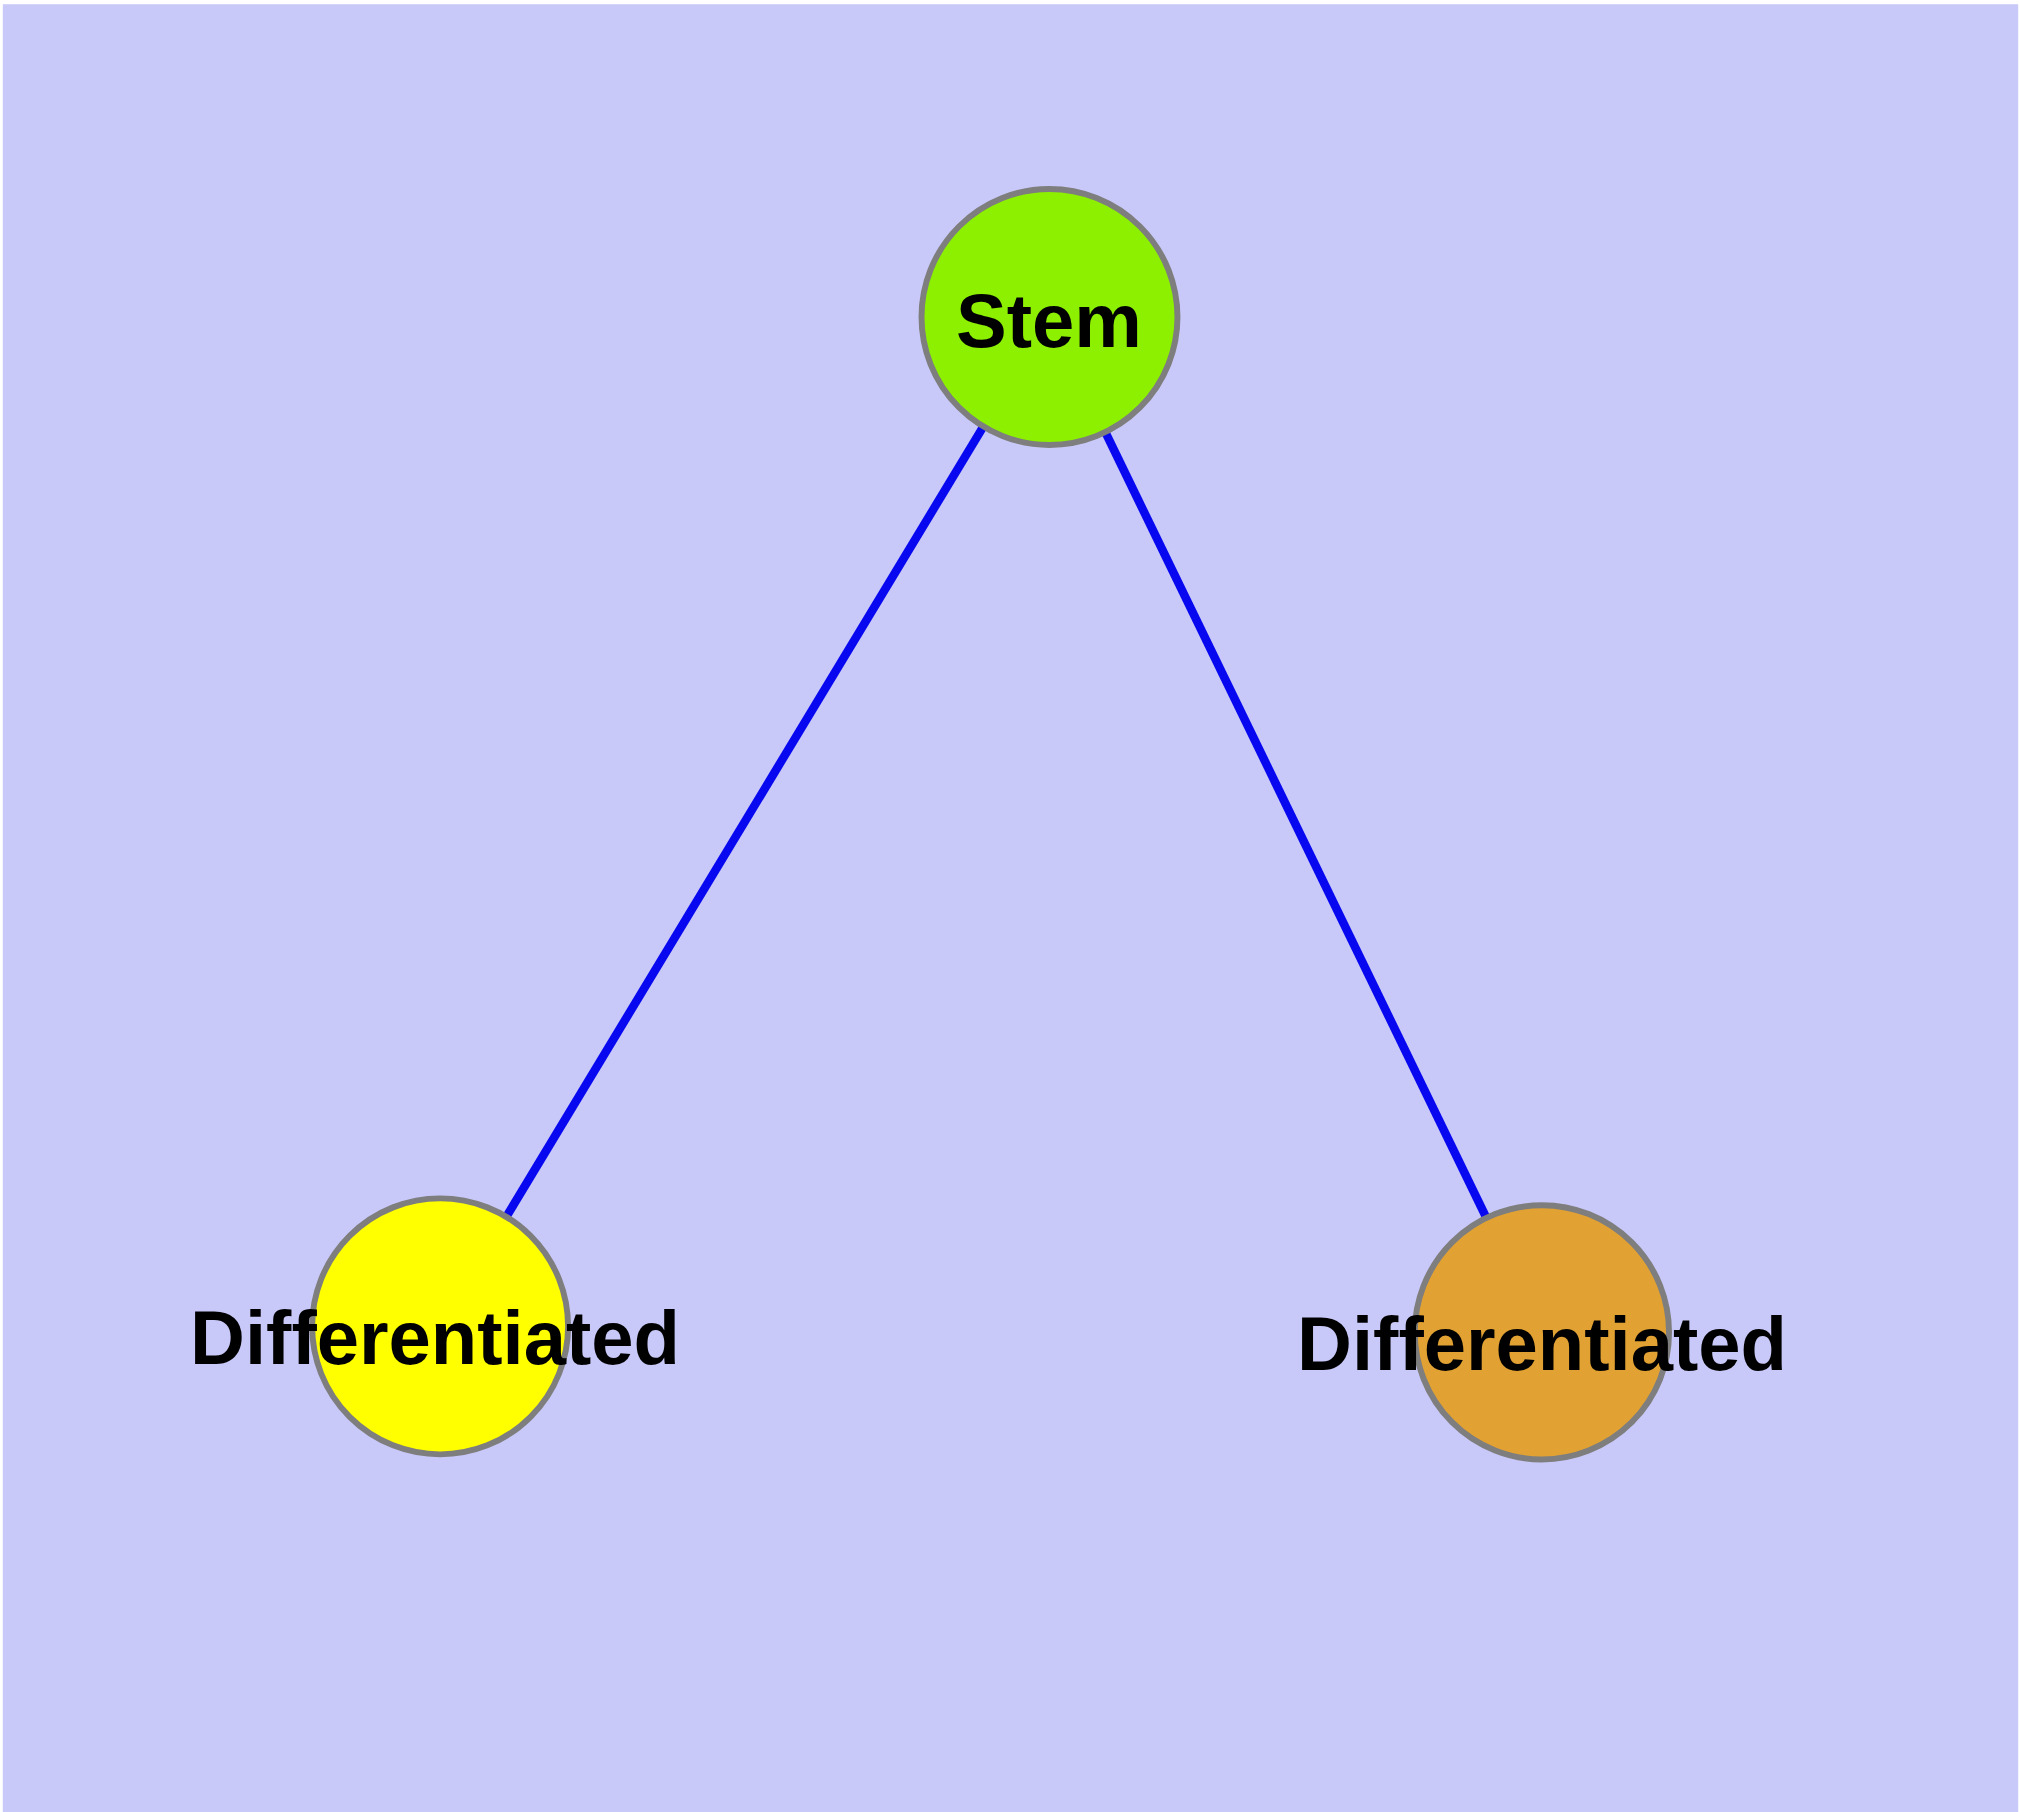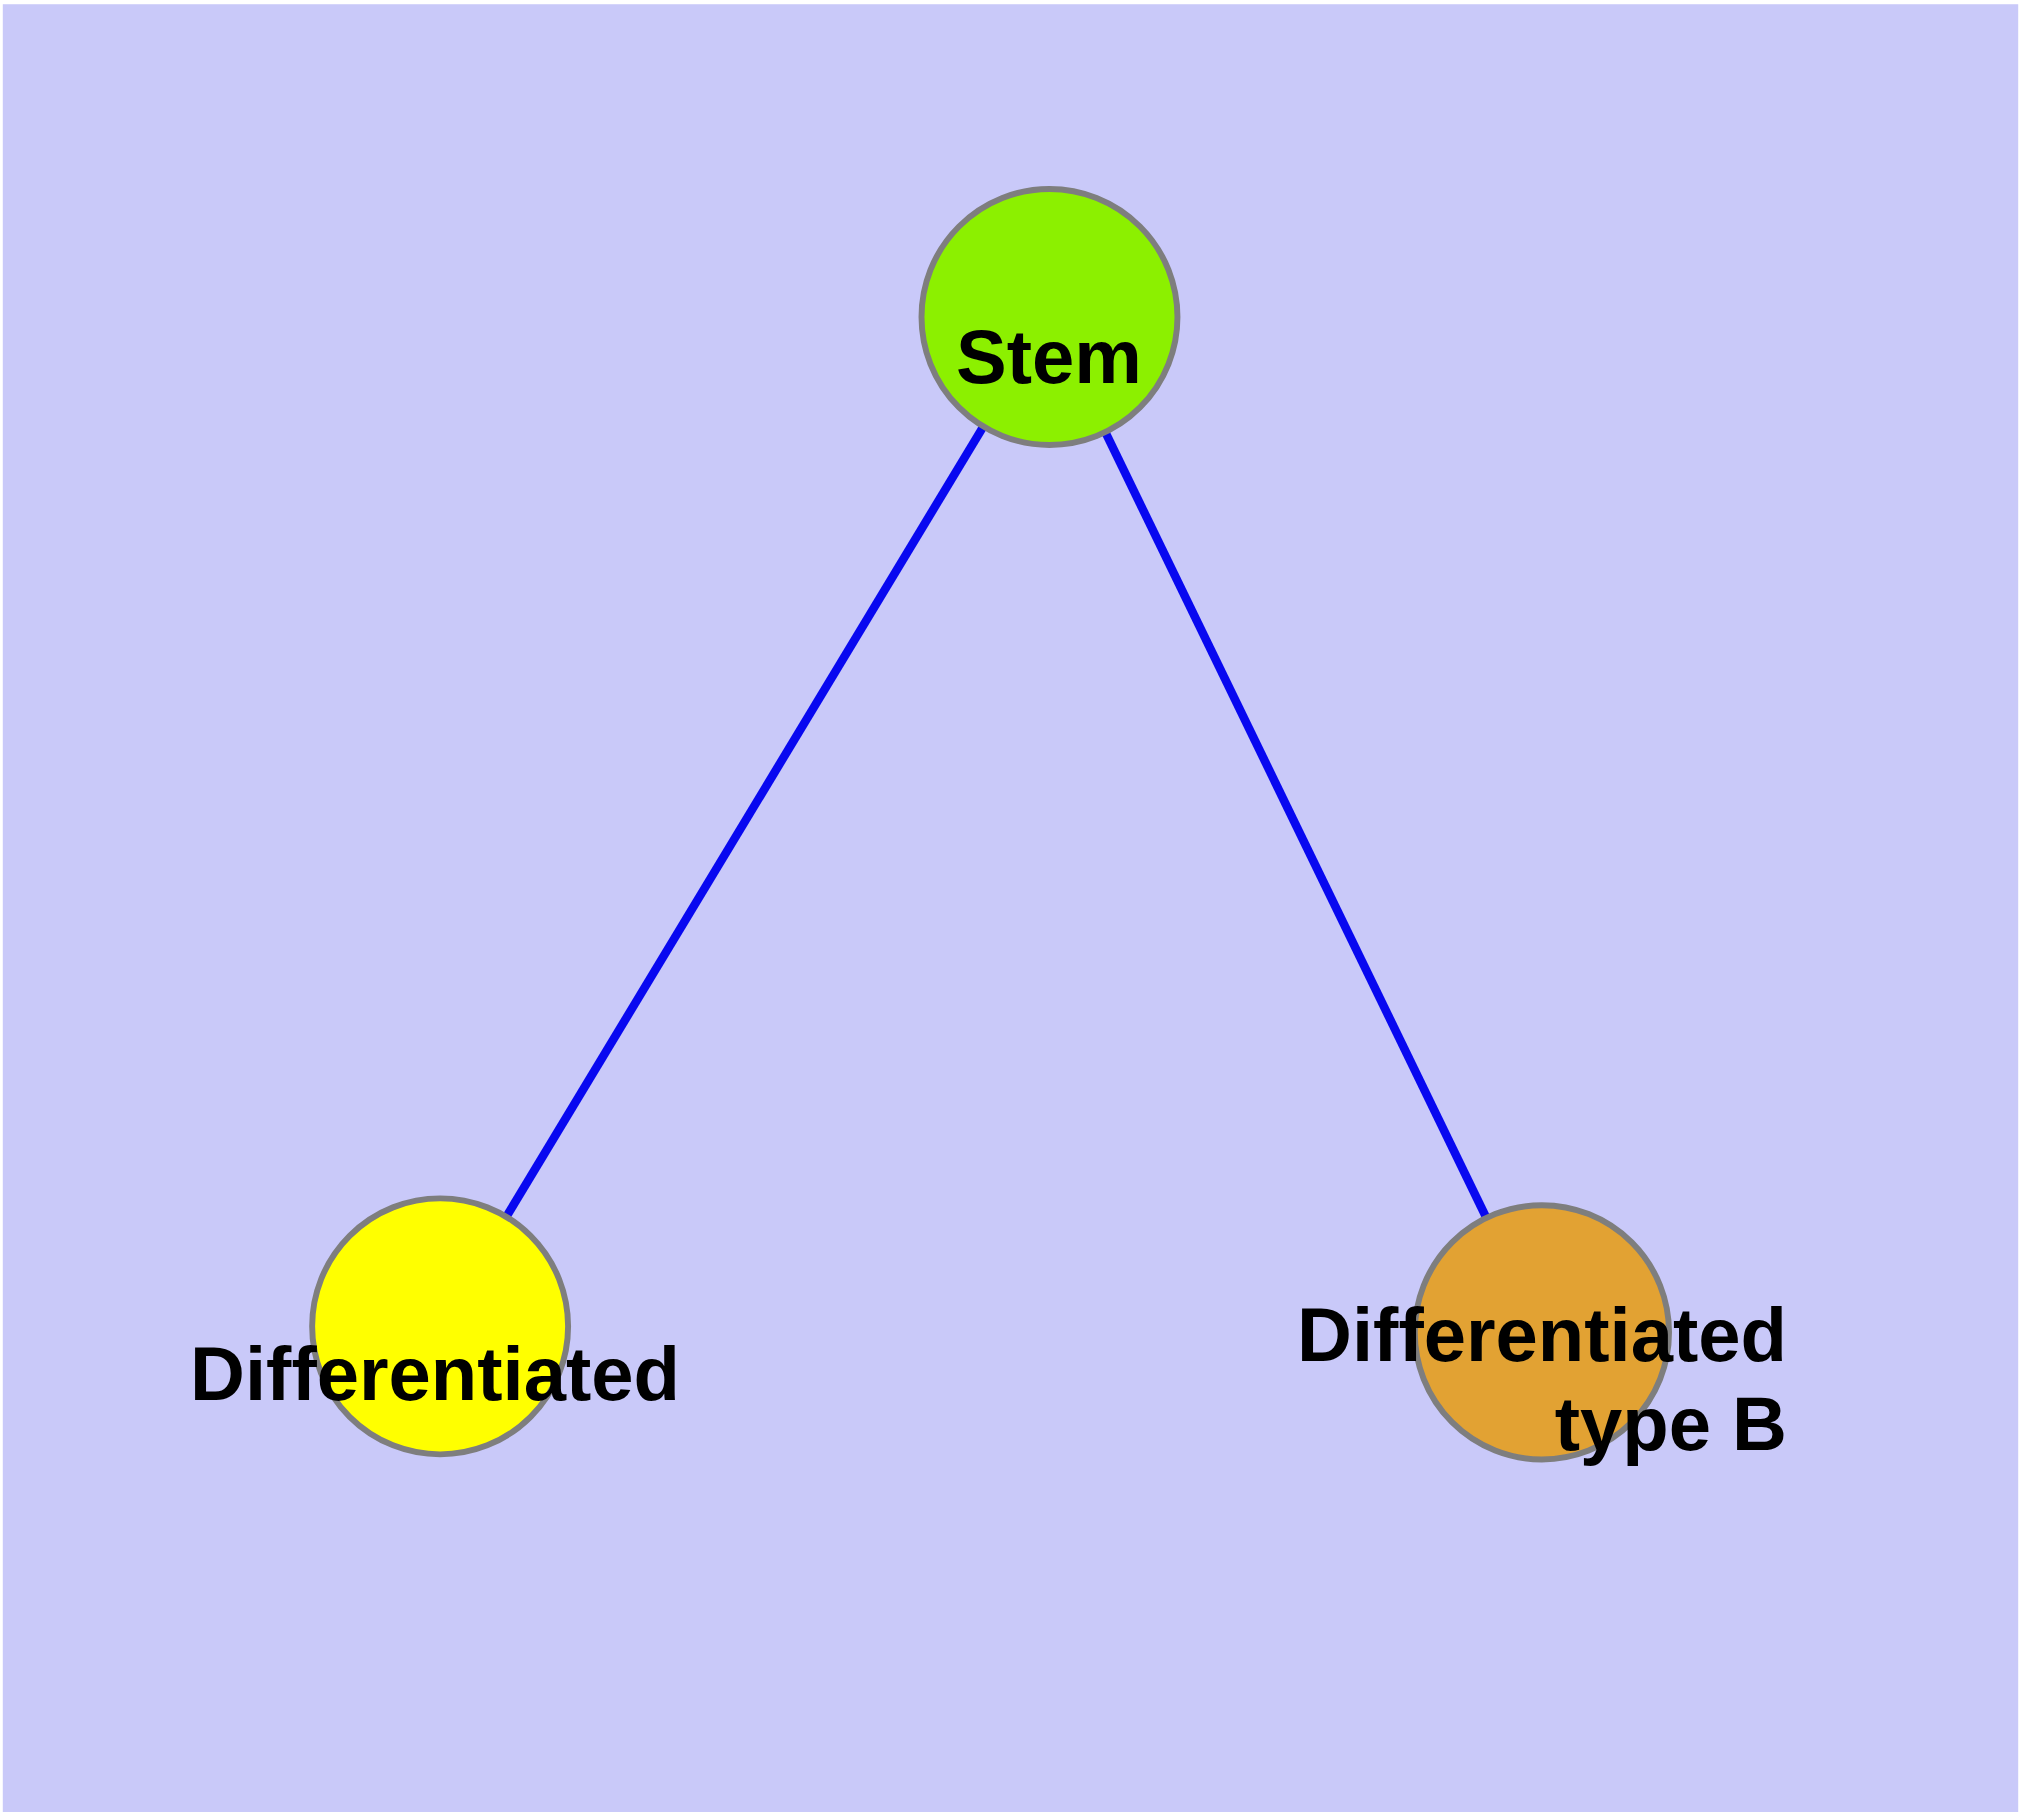--- a/index.html
+++ b/index.html
@@ -29,22 +29,21 @@
   }
   .label {
     position: absolute;
     transform: translate(-50%, -50%);
     font-family: "Liberation Sans", sans-serif;
     font-weight: bold;
     font-size: 76px;
     line-height: 89px;
     color: #000000;
     white-space: nowrap;
-    text-align: right;
-    margin-top: 36px;
+    text-align: left;
   }
   .label span {
     display: block;
   }
 </style>
 </head>
 <body>
 
 <div id="stage">
 
@@ -66,17 +65,16 @@
   <div class="label" style="left:1049px; top:320px">
     <span>Stem</span>
   </div>
 
   <div class="label" style="left:435px; top:1337px">
     <span>Differentiated</span>
   </div>
 
   <div class="label" style="left:1542px; top:1343px">
     <span>Differentiated</span>
-    <span>type B</span>
   </div>
 
 </div>
 
 
 </body></html>

